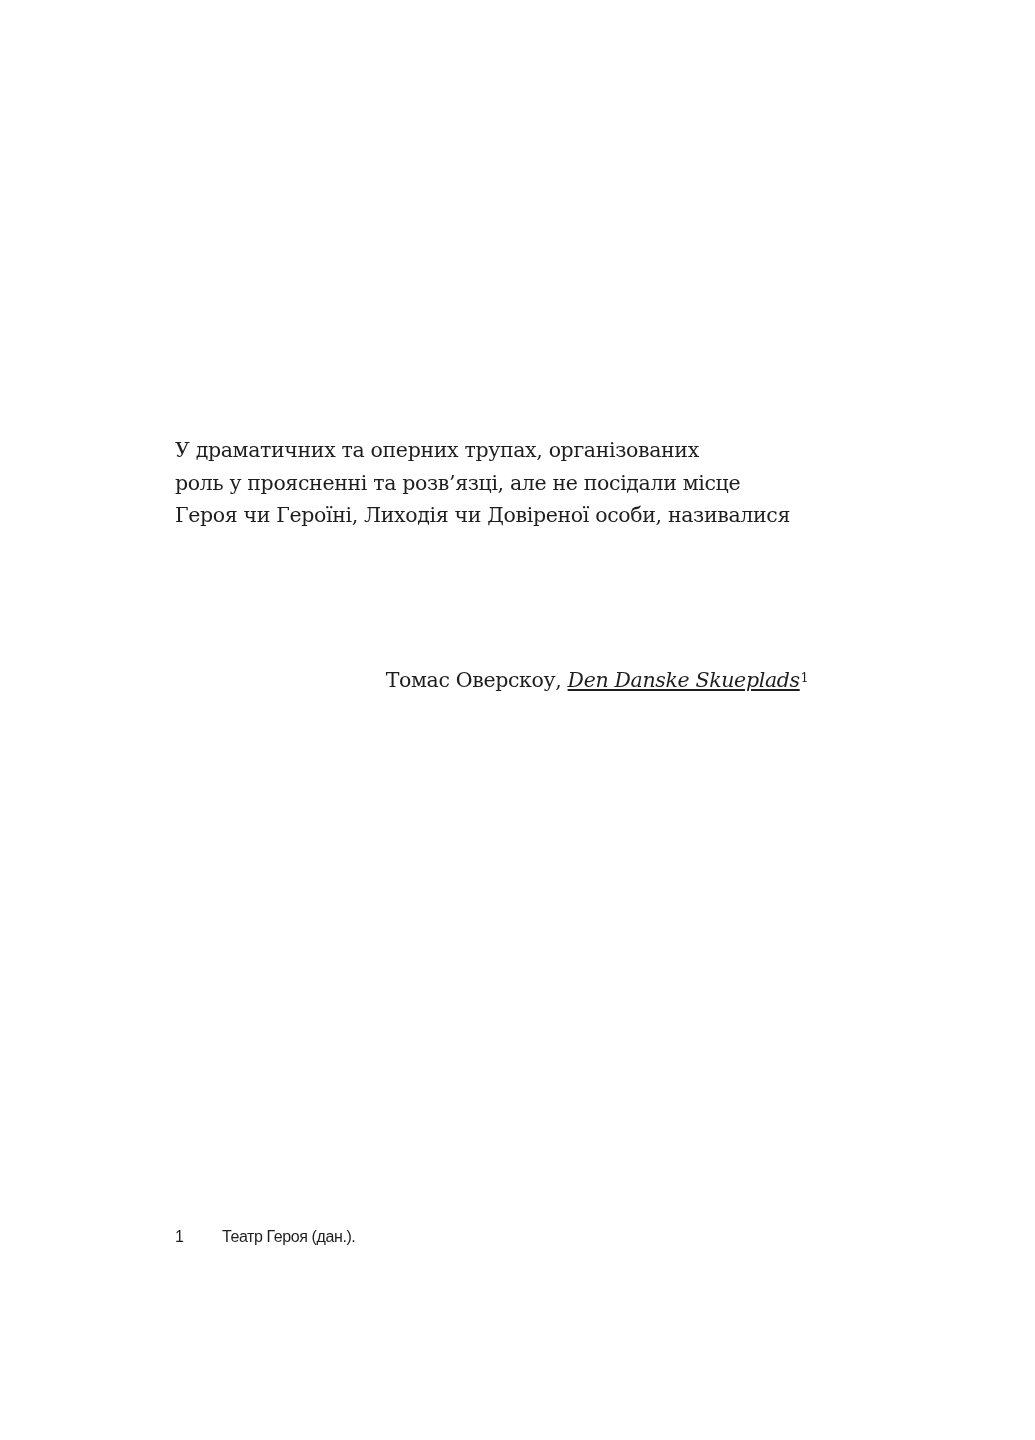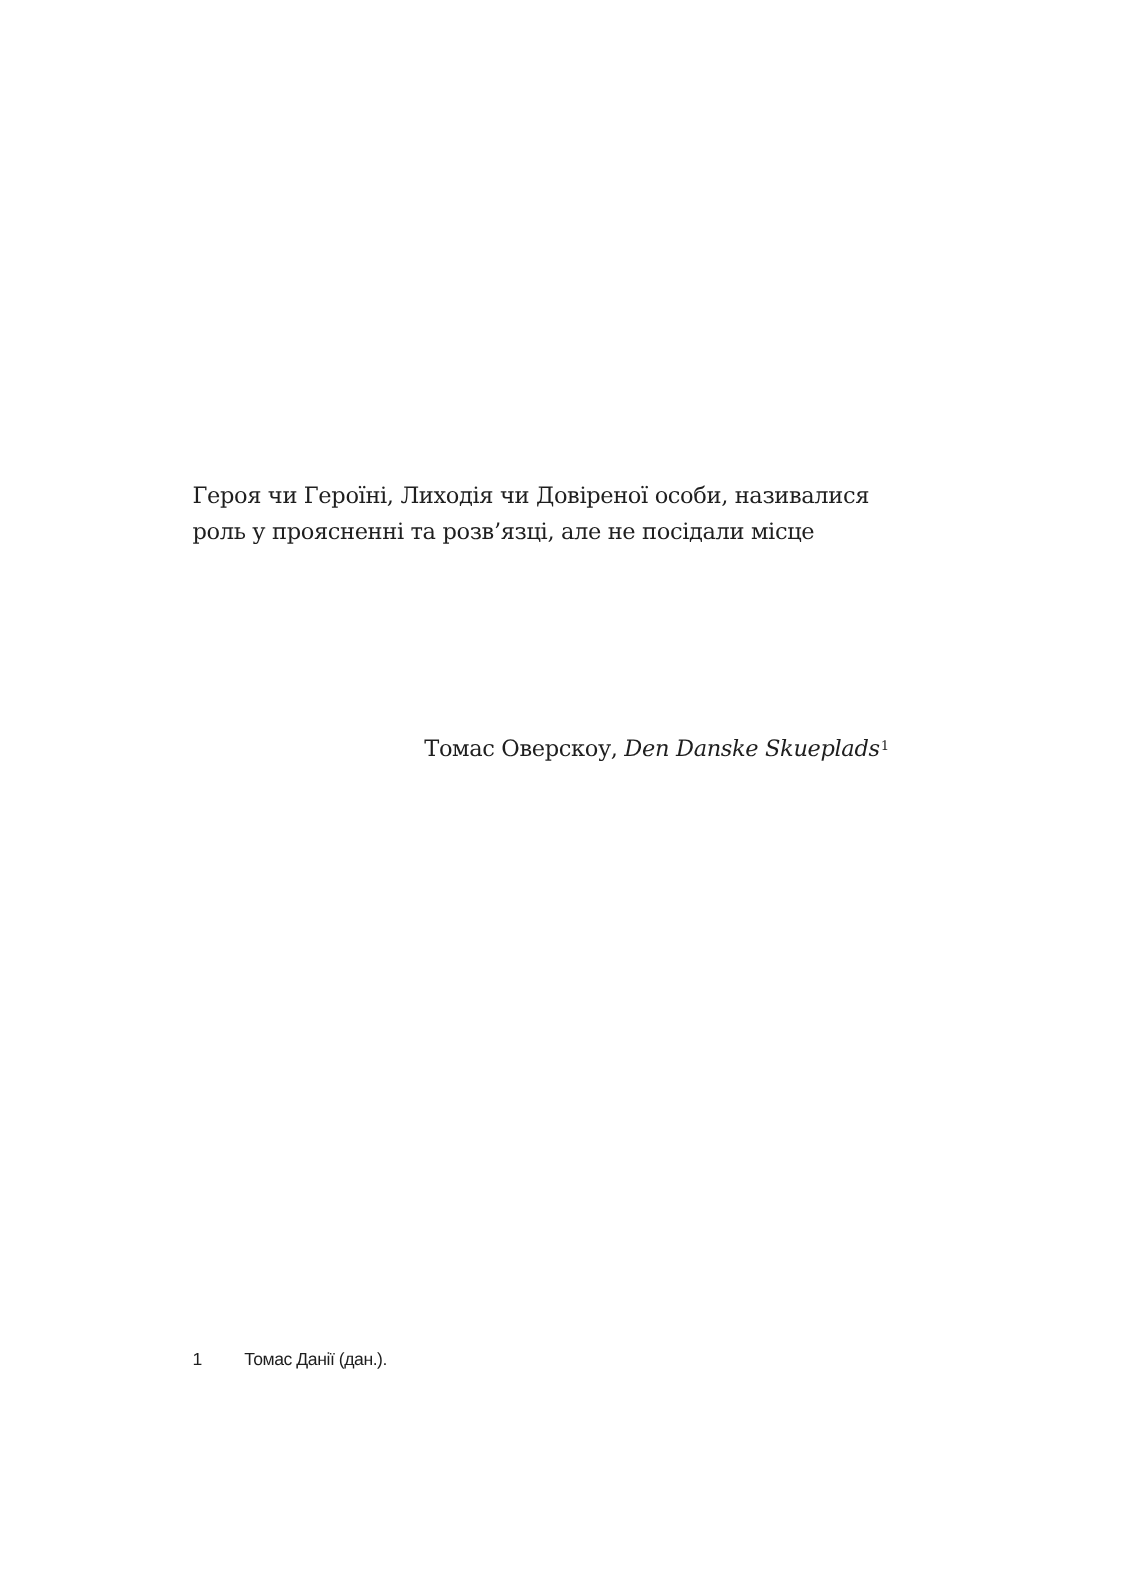--- a/index.html
+++ b/index.html
@@ -27,21 +27,21 @@
       left: 0;
       width: 808px;
       top: 664px;
       text-align: right;
       font-family: "DejaVu Serif", "Liberation Serif", serif;
       font-size: 20.5px;
       line-height: 32px;
       letter-spacing: -0.35px;
       white-space: nowrap;
     }
-    .attribution em { font-style: italic; }
+    .attribution em { font-style: italic; text-decoration: underline; }
     .attribution sup {
       font-size: 12px;
       vertical-align: top;
       position: relative;
       top: -2px;
       margin-left: 1px;
     }
     .footnote {
       position: absolute;
       left: 175px;
@@ -52,22 +52,23 @@
       letter-spacing: -0.4px;
       white-space: nowrap;
       display: flex;
     }
     .footnote .num { width: 47px; }
   </style>
 </head>
 <body>
 
 <div class="epigraph">
+  <span class="line">У драматичних та оперних трупах, організованих</span>
+  <span class="line">роль у проясненні та розв’язці, але не посідали місце</span>
   <span class="line">Героя чи Героїні, Лиходія чи Довіреної особи, називалися</span>
-  <span class="line">роль у проясненні та розв’язці, але не посідали місце</span>
 </div>
 
 <div class="attribution"><span>Томас Оверскоу, </span><em>Den Danske Skueplads</em><sup>1</sup></div>
 
 <div class="footnote">
   <span class="num">1</span>
-  <span>Томас Данії (дан.).</span>
+  <span>Театр Героя (дан.).</span>
 </div>
 
 </body></html>

